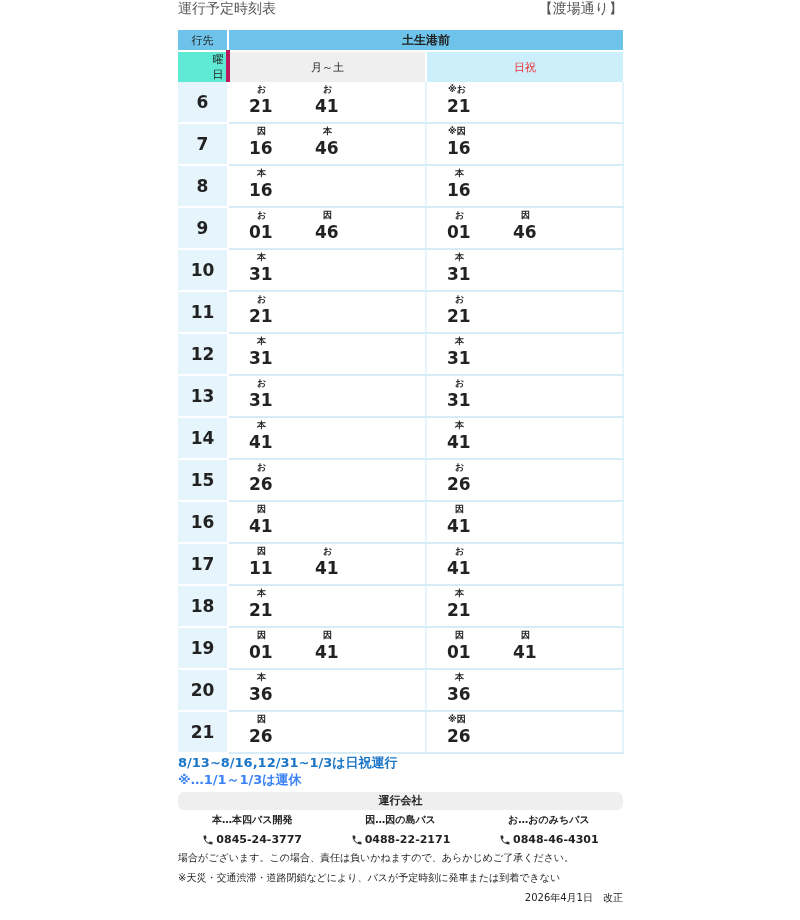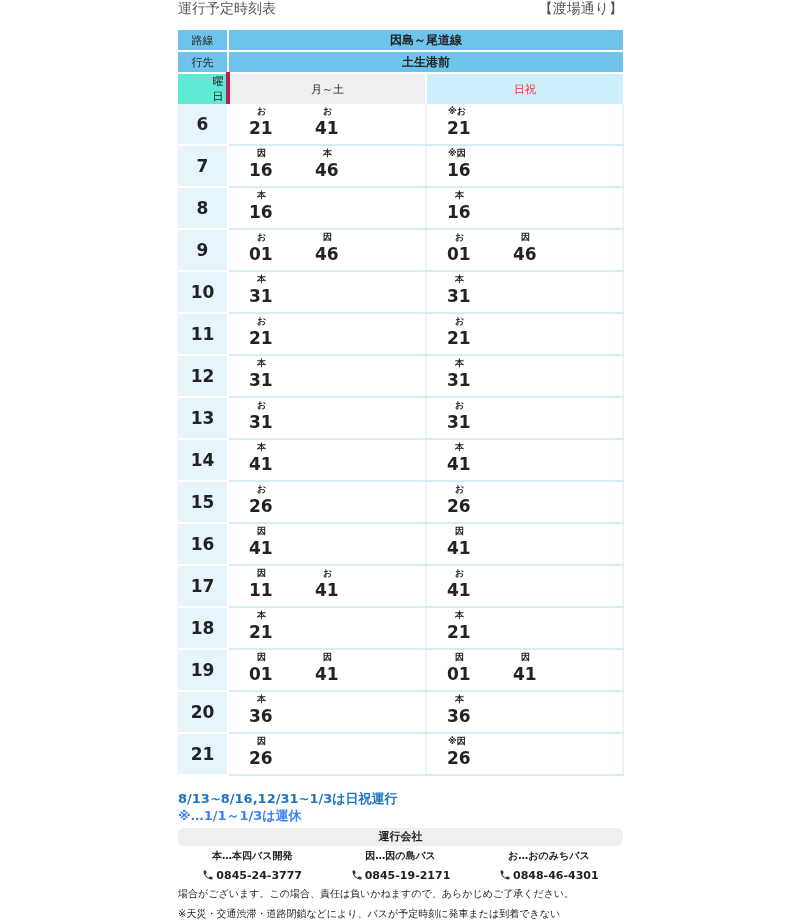--- a/index.html
+++ b/index.html
@@ -17,50 +17,46 @@
   .dayhdr .wk { background:#efefef; border-right:2px solid #fff; }
   .dayhdr .hol { background:#cdeefb; color:#e33; }
   .row td { height:40px; border-bottom:2px solid #d8ecf7; vertical-align:top; }
   .row .hour { background:#e6f4fc; text-align:center; vertical-align:middle; font-size:17px; font-weight:bold; border-right:2px solid #fff; border-bottom:2px solid #fff; }
   .row .cell { border-right:2px solid #e6f4fc; }
   .deps { display:flex; padding-left:20px; }
   .dep { width:66px; display:flex; flex-direction:column; align-items:flex-start; }
   .dep .mark { font-size:9px; height:14px; line-height:14px; padding-left:8px; font-weight:bold; }
   .dep .mark.note { padding-left:1px; }
   .dep .min { font-size:17px; font-weight:bold; line-height:20px; }
-  .note-blue { color:#1a75c7; font-weight:bold; font-size:13px; line-height:18px; margin-top:14px; }
+  .note-blue { color:#1a75c7; font-weight:bold; font-size:13px; line-height:18px; margin-top:0; }
   .note-red { color:#3b82f6; font-weight:bold; font-size:13px; line-height:16px; }
   .company-hdr { background:#efefef; text-align:center; font-weight:bold; font-size:11px; height:18px; line-height:18px; margin-top:4px;border-radius:6px; }
   .companies { display:flex; justify-content:space-around; font-size:10px; font-weight:bold; margin-top:3px; }
   .company { display:flex; flex-direction:column; align-items:center; }
-  .company .tel { margin-top:6px; display:flex; align-items:flex-start; font-size:11px; }
+  .company .tel { margin-top:6px; display:flex; align-items:flex-end; font-size:11px; }
   .phone-icon { width:12px; height:12px; margin-right:2px; }
   .disclaimer { font-size:10px; line-height:20px; margin-top:2px; }
   .right { text-align:right; font-size:10px; line-height:19px; }
 </style>
 </head>
 <body>
 
 <div class="wrap">
   <div class="title-row">
     <span>運行予定時刻表</span>
     <span>【渡場通り】</span>
   </div>
 
   <table>
     <colgroup>
         <col style="width:50px">
         <col style="width:198px">
         <col style="width:197px">
       </colgroup>
     <tbody>
-        <tr class="hdr">
-      <td class="lbl">路線</td>
-      <td class="val" colspan="2">因島～尾道線</td>
-    </tr>
     <tr class="hdr">
       <td class="lbl">行先</td>
       <td class="val" colspan="2">土生港前</td>
     </tr>
     <tr class="dayhdr">
       <td class="lbl">曜日</td>
       <td class="wk">月～土</td>
       <td class="hol">日祝</td>
     </tr>
     </tbody>
@@ -413,21 +409,21 @@
           </svg>
         <span>0845-24-3777</span>
       </span>
     </div>
     <div class="company">
       <span>因…因の島バス</span>
       <span class="tel">
         <svg class="phone-icon" viewBox="0 0 24 24">
             <path fill="#333" d="M6.6 10.8c1.4 2.8 3.8 5.1 6.6 6.6l2.2-2.2c.3-.3.7-.4 1-.2 1.1.4 2.3.6 3.6.6.6 0 1 .4 1 1V20c0 .6-.4 1-1 1C10.6 21 3 13.4 3 4c0-.6.4-1 1-1h3.5c.6 0 1 .4 1 1 0 1.3.2 2.5.6 3.6.1.3 0 .7-.2 1L6.6 10.8z"></path>
           </svg>
-        <span>0845-19-2171</span>
+        <span>0488-22-2171</span>
       </span>
     </div>
     <div class="company">
       <span>お…おのみちバス</span>
       <span class="tel">
         <svg class="phone-icon" viewBox="0 0 24 24">
             <path fill="#333" d="M6.6 10.8c1.4 2.8 3.8 5.1 6.6 6.6l2.2-2.2c.3-.3.7-.4 1-.2 1.1.4 2.3.6 3.6.6.6 0 1 .4 1 1V20c0 .6-.4 1-1 1C10.6 21 3 13.4 3 4c0-.6.4-1 1-1h3.5c.6 0 1 .4 1 1 0 1.3.2 2.5.6 3.6.1.3 0 .7-.2 1L6.6 10.8z"></path>
           </svg>
         <span>0848-46-4301</span>
       </span>

